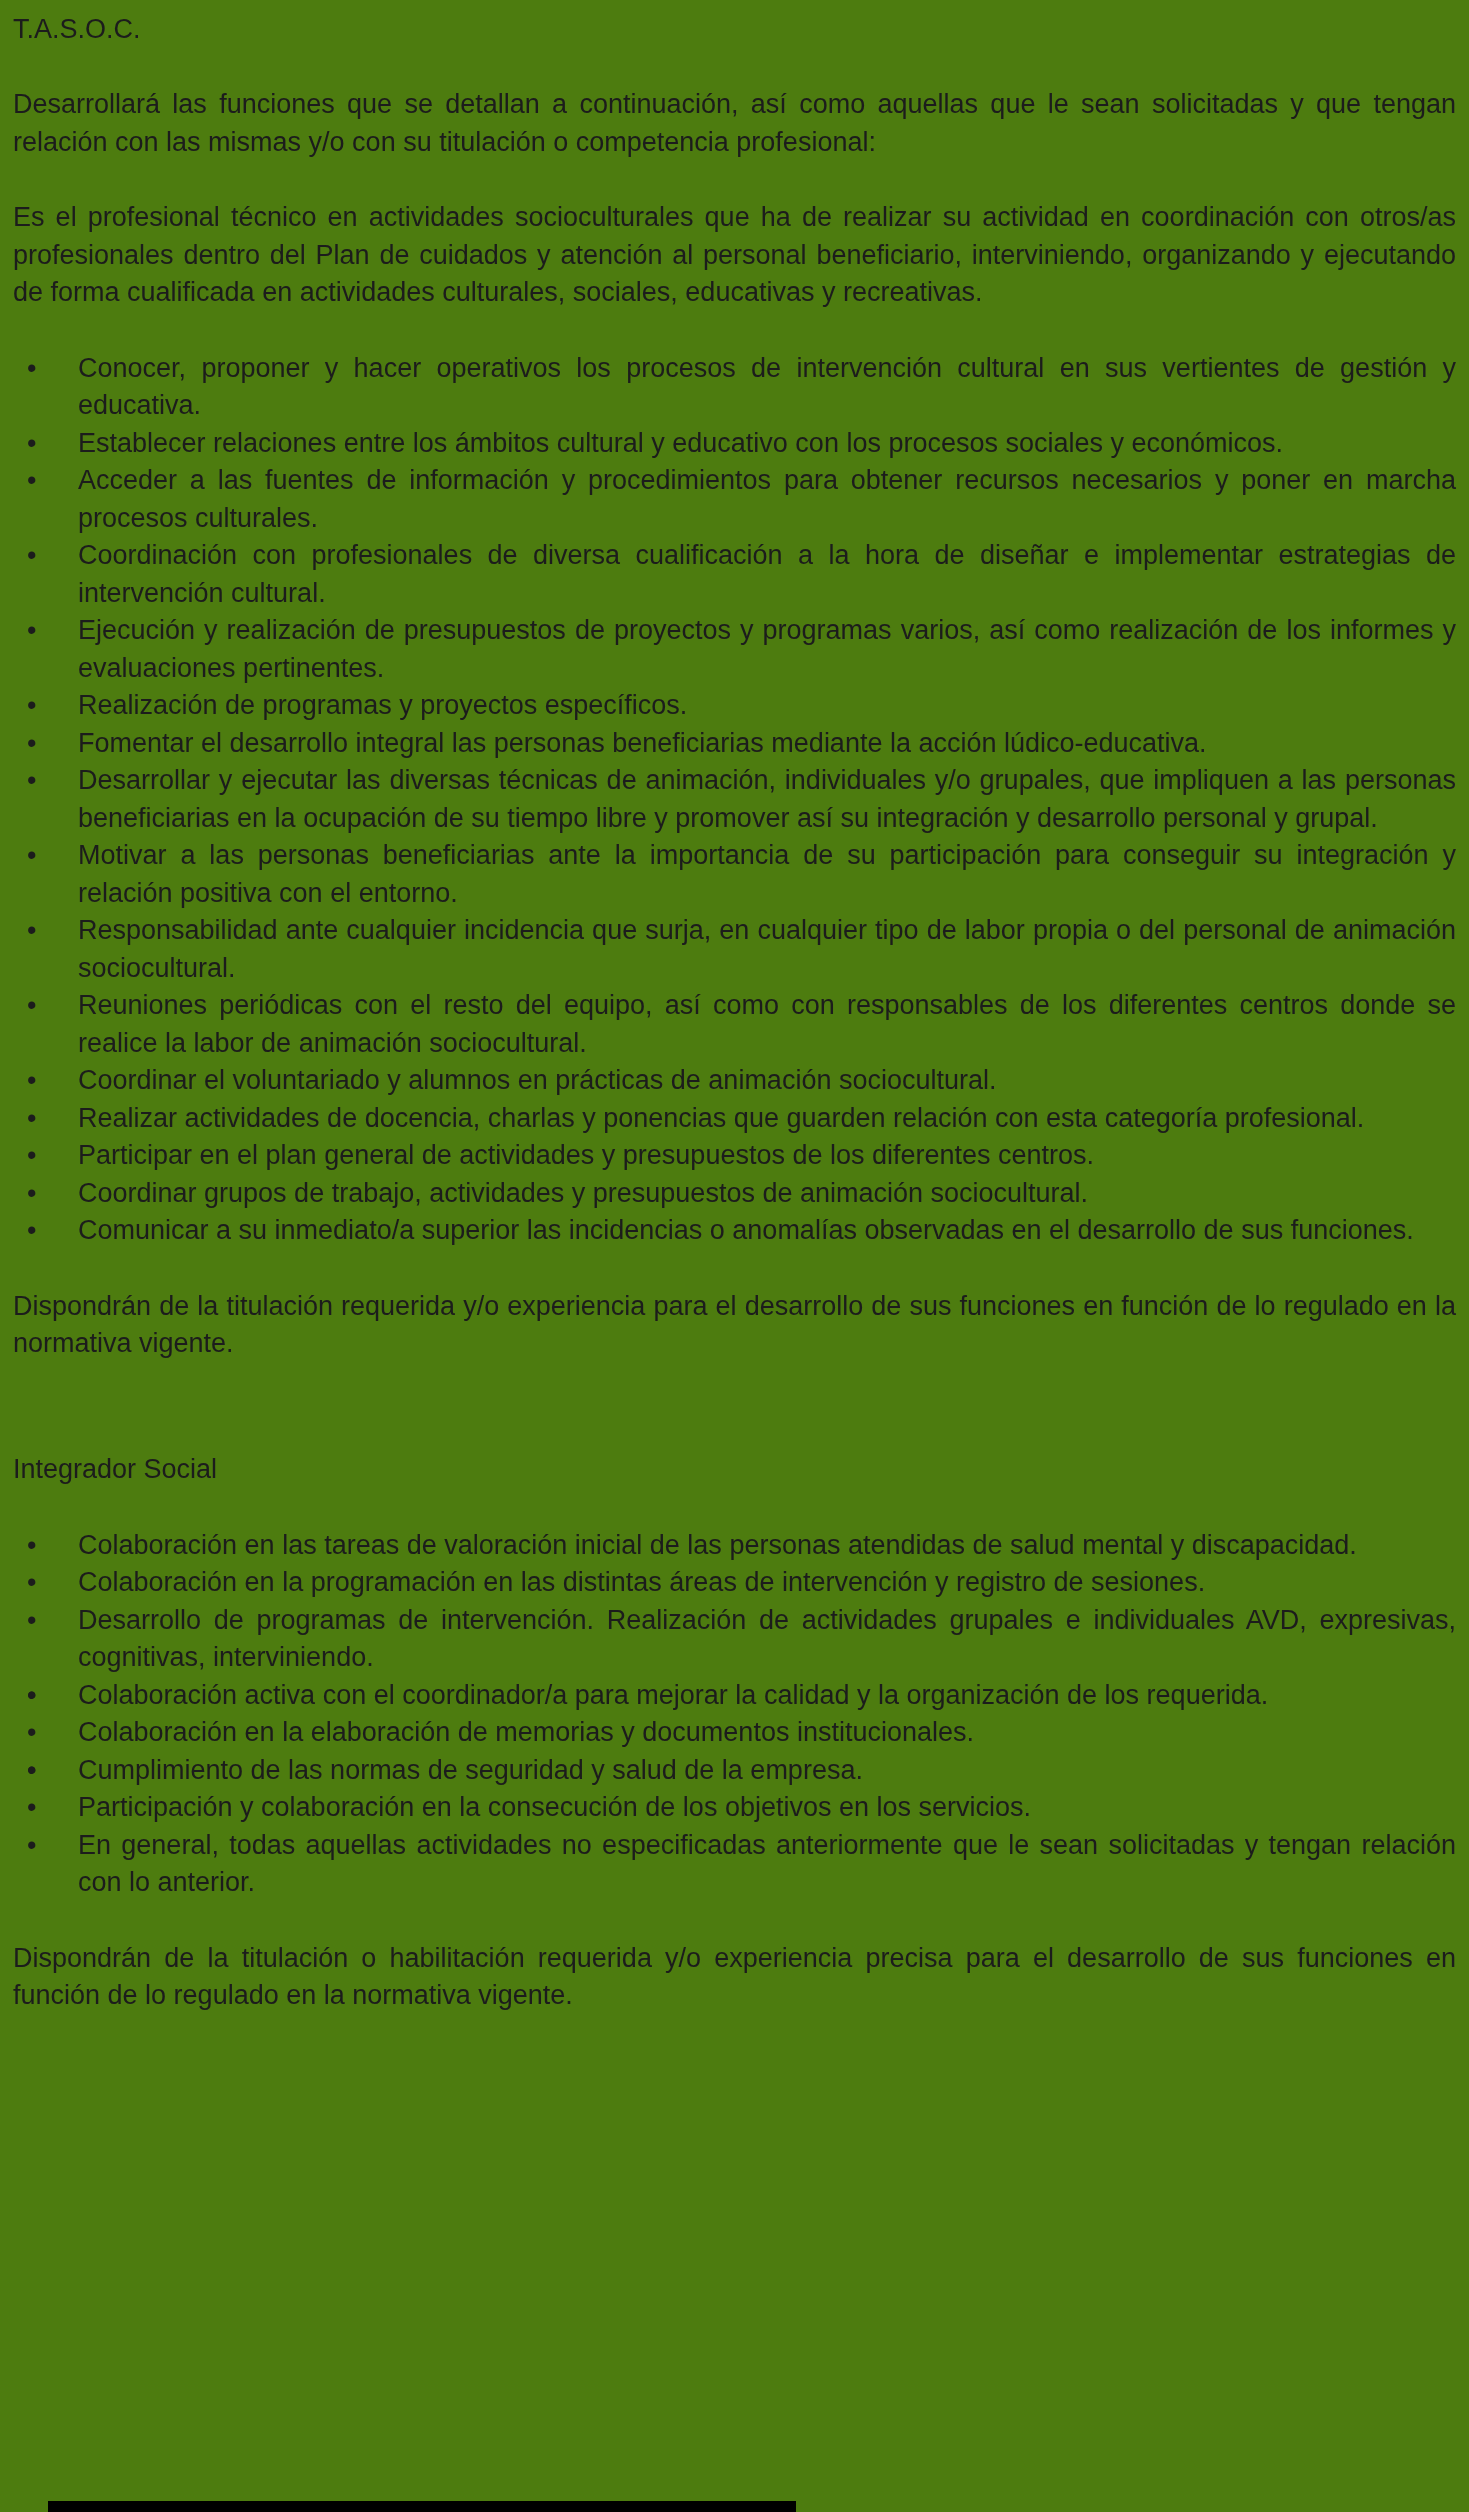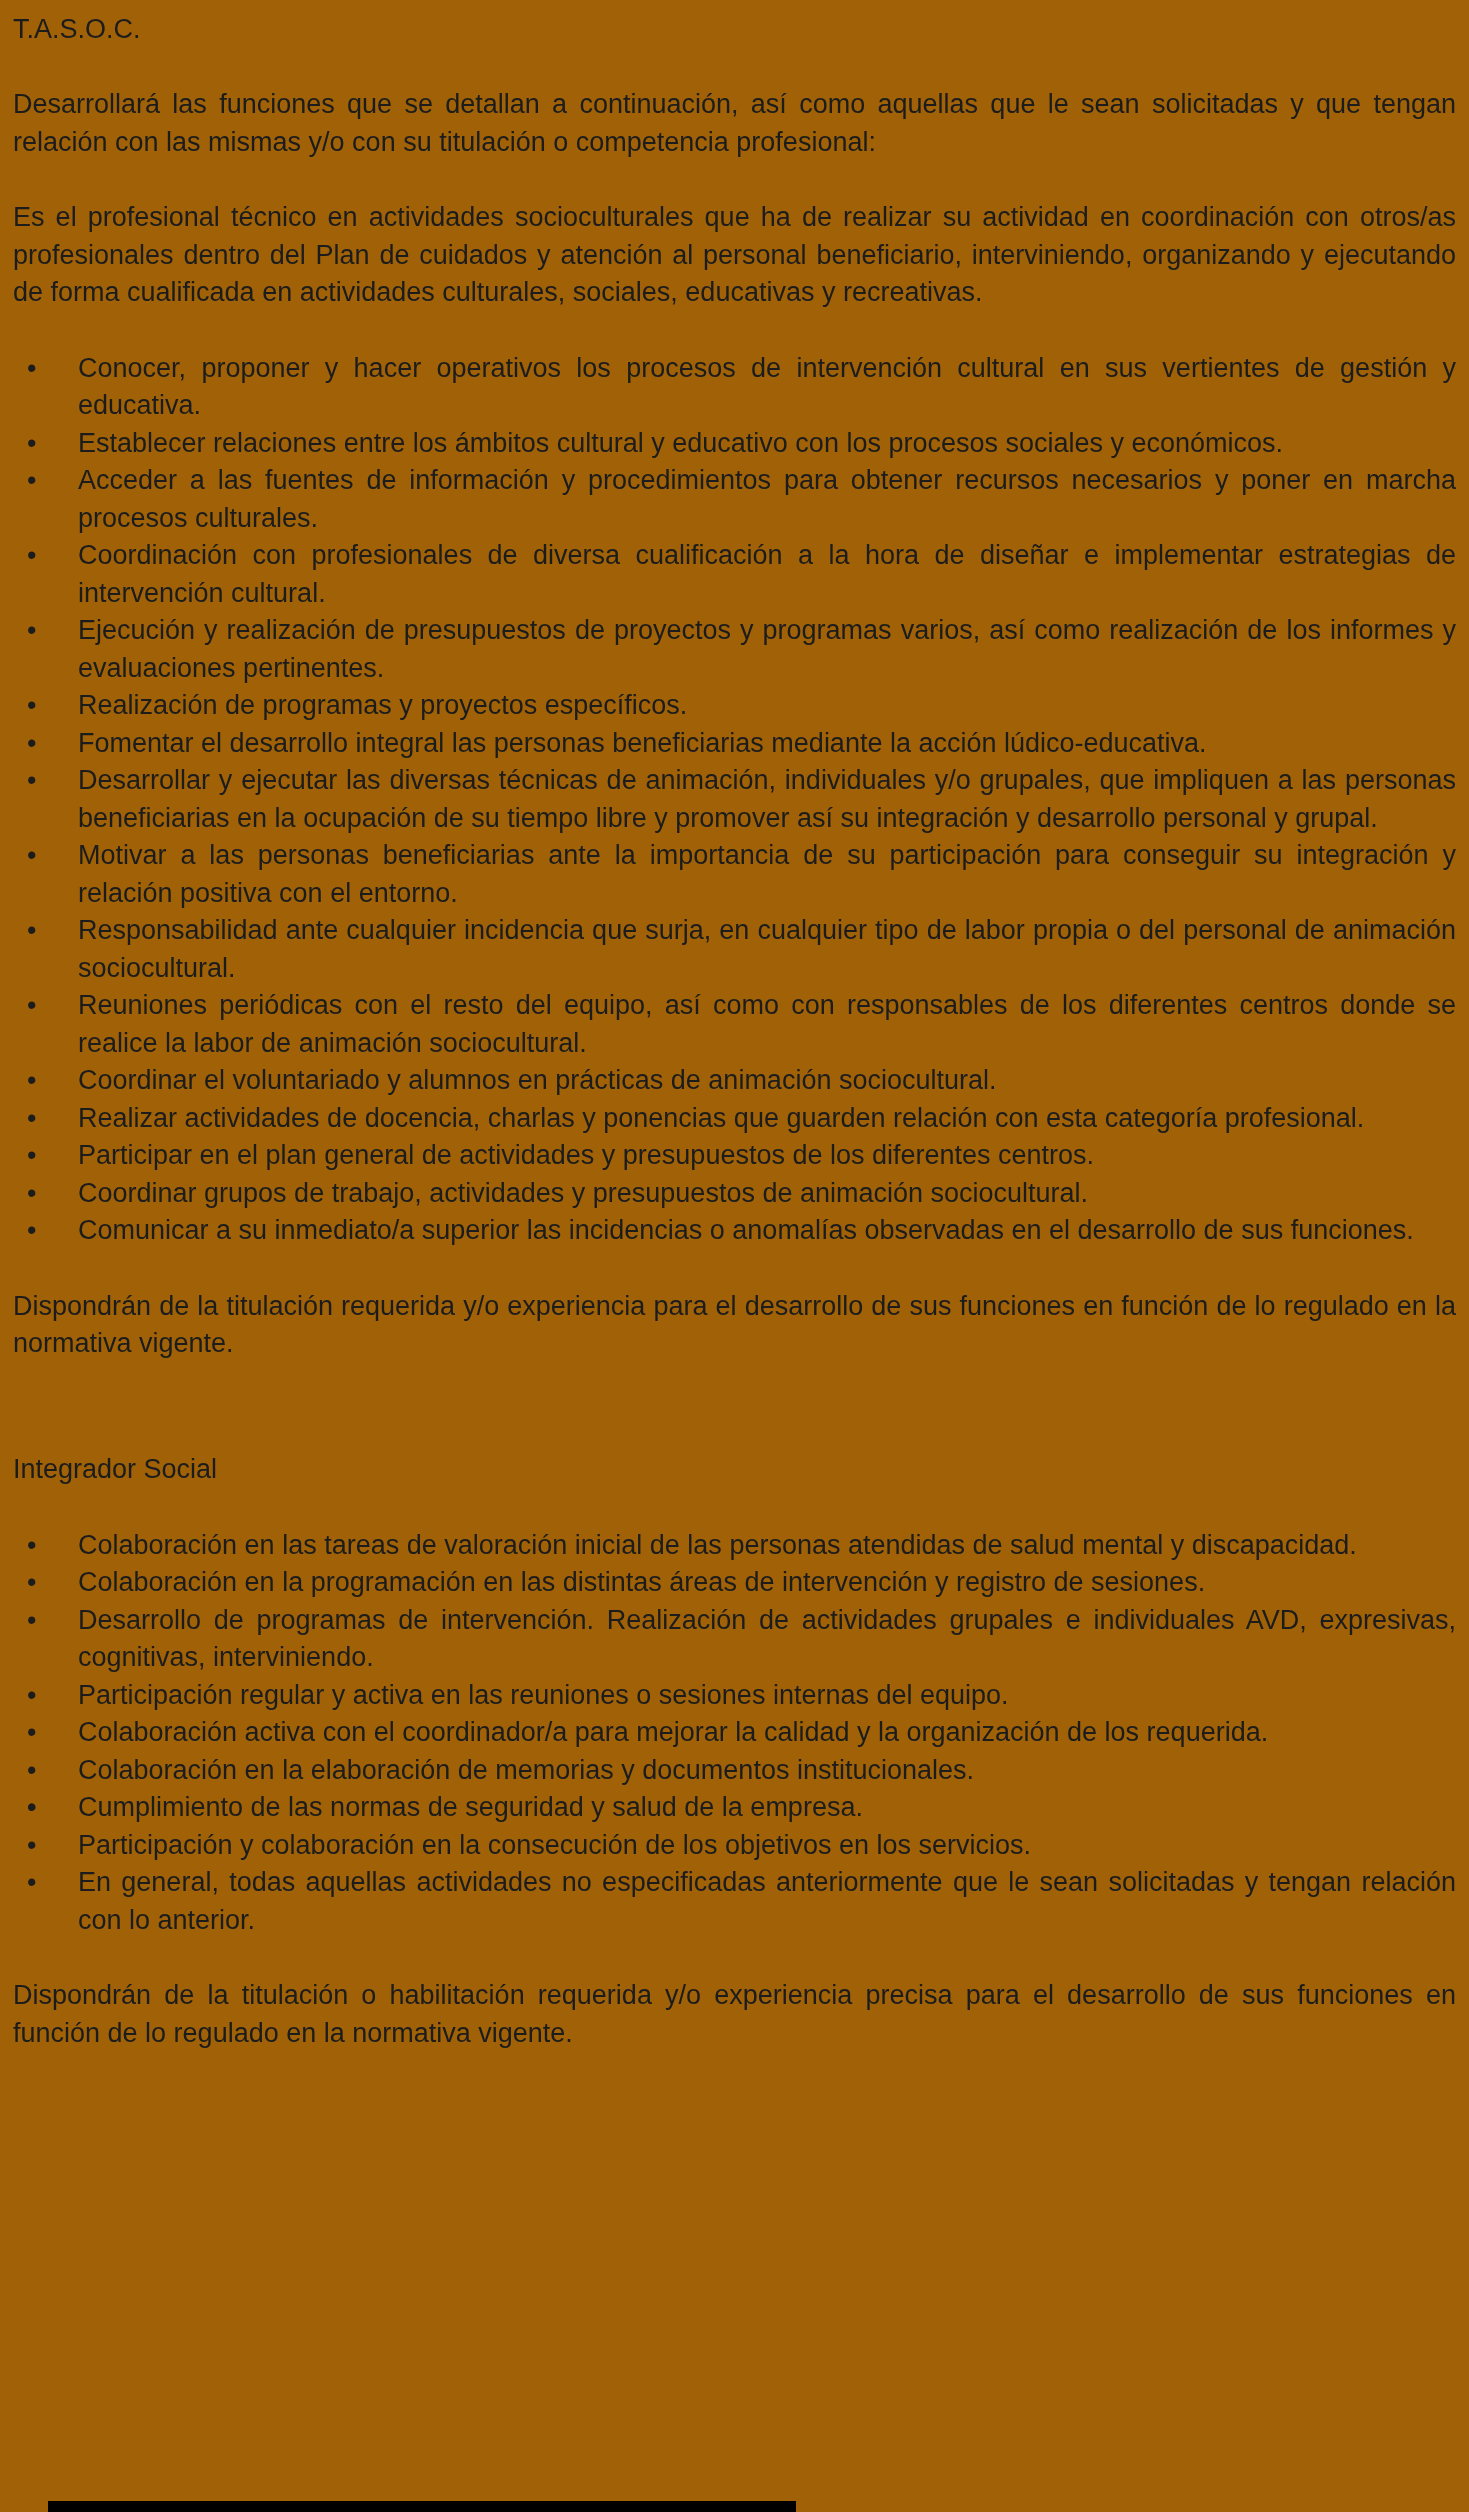--- a/index.html
+++ b/index.html
@@ -5,21 +5,21 @@
   html, body {
     margin: 0;
     padding: 0;
     background: #ffffff;
   }
   .page {
     position: relative;
     width: 1470px;
     min-height: 2512px;
     box-sizing: border-box;
-    background: #a16207;
+    background: #4d7c0f;
     color: #1c1c1c;
     font-family: "Liberation Sans", "DejaVu Sans", sans-serif;
     font-size: 27px;
     line-height: 1.39;
     padding: 10.5px 14px 52px 13px;
     overflow: hidden;
   }
   .doc-title {
     margin: 0 0 38px 0;
     text-align: left;
@@ -146,21 +146,20 @@
     <li>
       <span class="bullet-marker">•</span>
       <span>Colaboración en la programación en las distintas áreas de intervención y registro de sesiones.</span>
     </li>
     <li>
       <span class="bullet-marker">•</span>
       <span>Desarrollo de programas de intervención. Realización de actividades grupales e individuales AVD, expresivas, cognitivas, interviniendo.</span>
     </li>
     <li>
       <span class="bullet-marker">•</span>
-      <span>Participación regular y activa en las reuniones o sesiones internas del equipo.</span>
     </li>
     <li>
       <span class="bullet-marker">•</span>
       <span>Colaboración activa con el coordinador/a para mejorar la calidad y la organización de los requerida.</span>
     </li>
     <li>
       <span class="bullet-marker">•</span>
       <span>Colaboración en la elaboración de memorias y documentos institucionales.</span>
     </li>
     <li>

